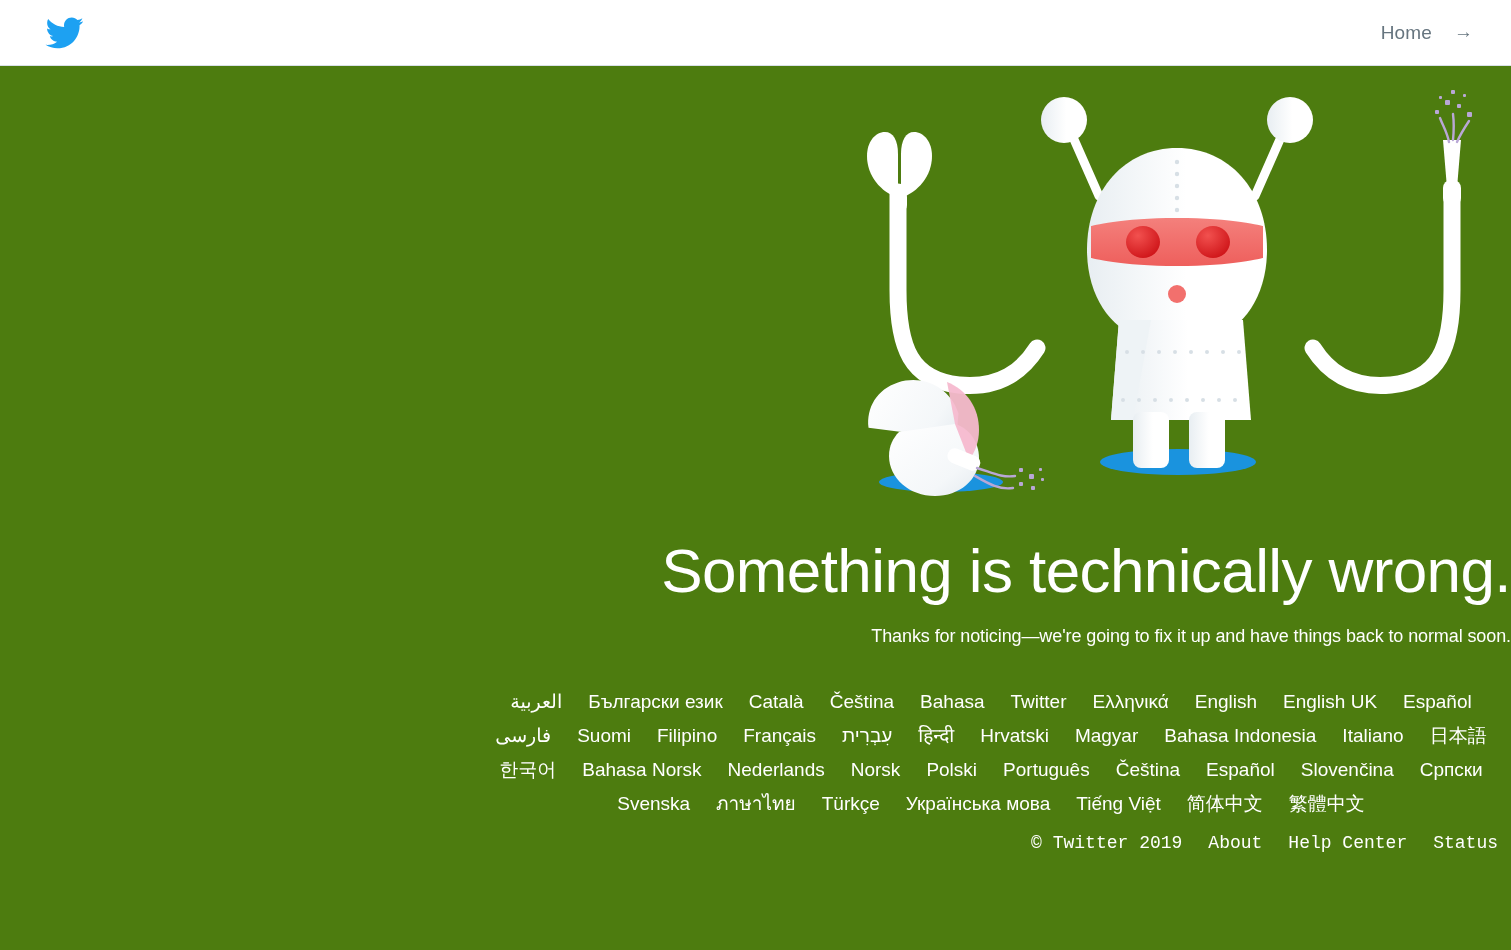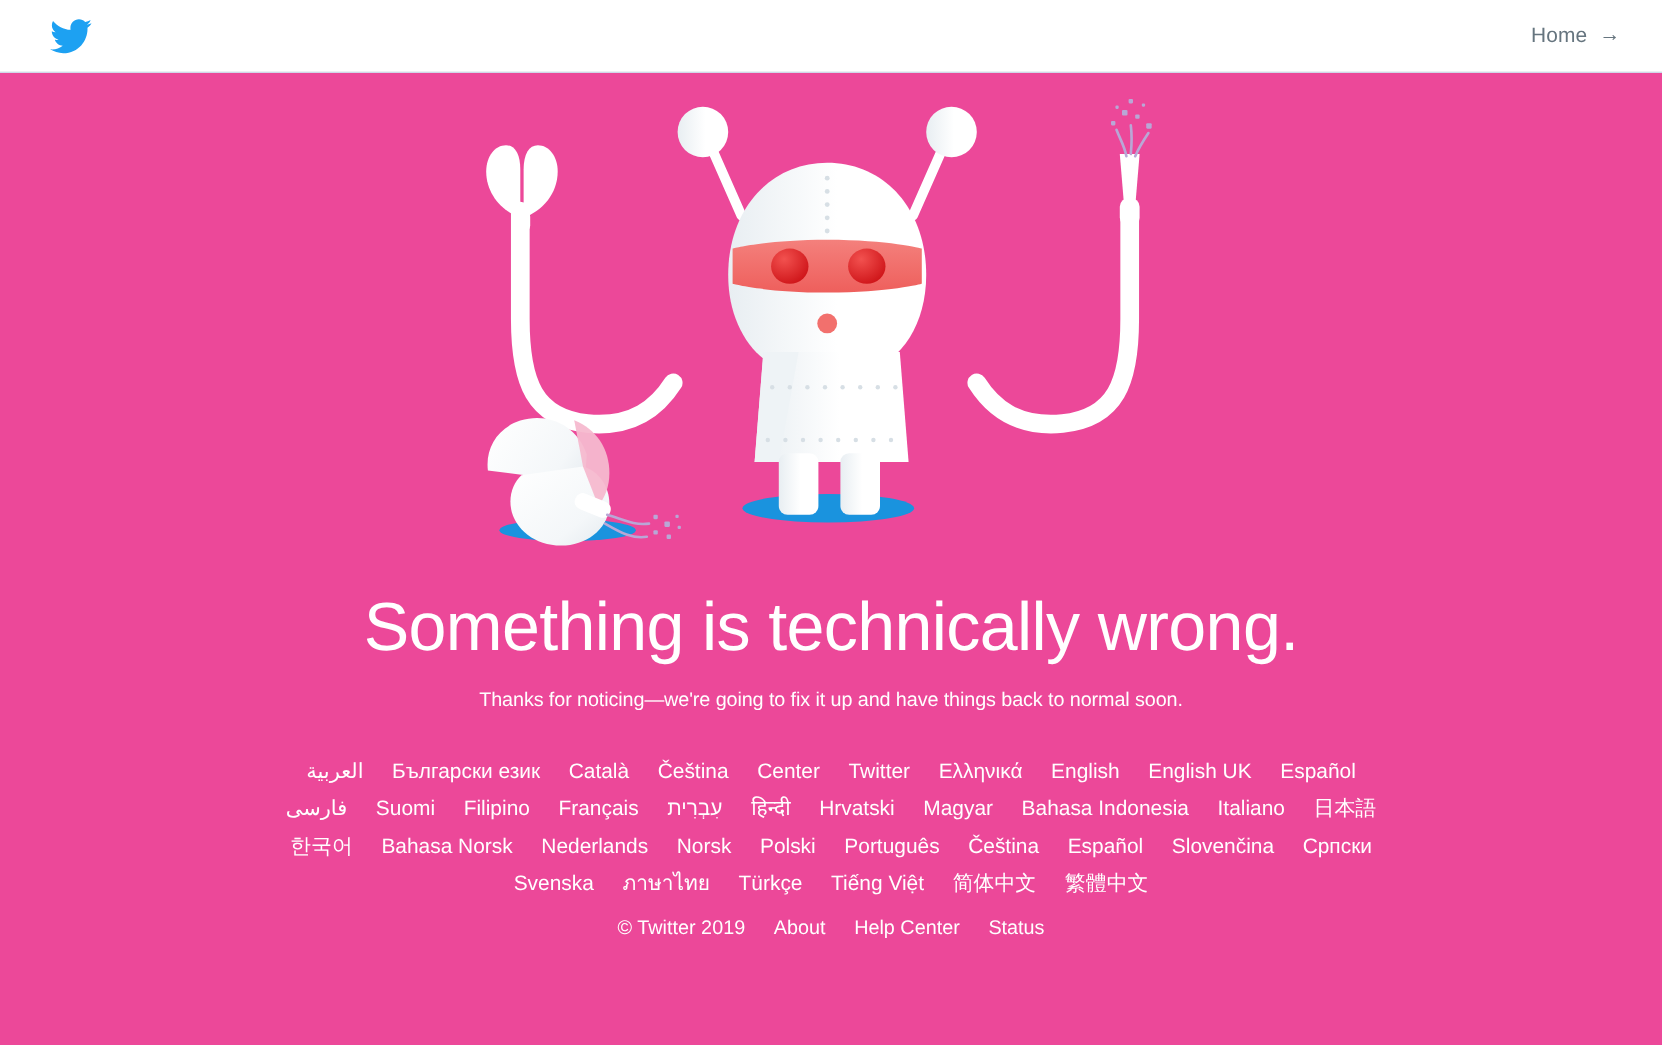--- a/index.html
+++ b/index.html
@@ -32,42 +32,42 @@
   .logo-link {
     display: flex;
     align-items: center;
     text-decoration: none;
     line-height: 0;
   }
 
   .home-link {
     display: flex;
     align-items: center;
-    gap: 11px;
+    gap: 22px;
     text-decoration: none;
     color: #66757f;
     font-size: 19px;
     letter-spacing: 0.1px;
     padding: 6px 4px;
   }
   .home-link .arrow-icon {
     font-size: 19px;
     line-height: 1;
     display: inline-block;
     transform: translateY(-1px);
   }
 
   
   .stage {
     width: 100%;
     height: 884px;
-    background: #ec4899;
+    background: #4d7c0f;
     display: flex;
     flex-direction: column;
-    align-items: center;
+    align-items: flex-end;
     overflow: hidden;
   }
 
   .illustration {
     margin-top: 14px;
     width: 660px;
     height: 440px;
     position: relative;
   }
   .illustration svg { display: block; width: 100%; height: 100%; }
@@ -111,20 +111,21 @@
     padding: 0 13px;
     white-space: nowrap;
   }
 
   
   .footer {
     margin-top: 7px;
     display: flex;
     align-items: baseline;
     justify-content: center;
+    font-family: Liberation Mono, monospace;
   }
   .footer-copy,
   .footer-link {
     color: #ffffff;
     font-size: 18px;
     line-height: 30px;
     text-decoration: none;
     padding: 0 13px;
     white-space: nowrap;
   }
@@ -289,21 +290,21 @@
   </div>
 
   <h1 class="headline">Something is technically wrong.</h1>
   <p class="subhead">Thanks for noticing—we're going to fix it up and have things back to normal soon.</p>
 
   <nav class="languages">
     <a class="lang-link" href="#">العربية</a>
     <a class="lang-link" href="#">Български език</a>
     <a class="lang-link" href="#">Català</a>
     <a class="lang-link" href="#">Čeština</a>
-    <a class="lang-link" href="#">Center</a>
+    <a class="lang-link" href="#">Bahasa</a>
     <a class="lang-link" href="#">Twitter</a>
     <a class="lang-link" href="#">Ελληνικά</a>
     <a class="lang-link" href="#">English</a>
     <a class="lang-link" href="#">English UK</a>
     <a class="lang-link" href="#">Español</a>
     <a class="lang-link" href="#">فارسی</a>
     <a class="lang-link" href="#">Suomi</a>
     <a class="lang-link" href="#">Filipino</a>
     <a class="lang-link" href="#">Français</a>
     <a class="lang-link" href="#">עִבְרִית</a>
@@ -319,20 +320,21 @@
     <a class="lang-link" href="#">Norsk</a>
     <a class="lang-link" href="#">Polski</a>
     <a class="lang-link" href="#">Português</a>
     <a class="lang-link" href="#">Čeština</a>
     <a class="lang-link" href="#">Español</a>
     <a class="lang-link" href="#">Slovenčina</a>
     <a class="lang-link" href="#">Српски</a>
     <a class="lang-link" href="#">Svenska</a>
     <a class="lang-link" href="#">ภาษาไทย</a>
     <a class="lang-link" href="#">Türkçe</a>
+    <a class="lang-link" href="#">Українська мова</a>
     <a class="lang-link" href="#">Tiếng Việt</a>
     <a class="lang-link" href="#">简体中文</a>
     <a class="lang-link" href="#">繁體中文</a>
   </nav>
 
   <div class="footer">
     <span class="footer-copy">© Twitter 2019</span>
     <a class="footer-link" href="#">About</a>
     <a class="footer-link" href="#">Help Center</a>
     <a class="footer-link" href="#">Status</a>

